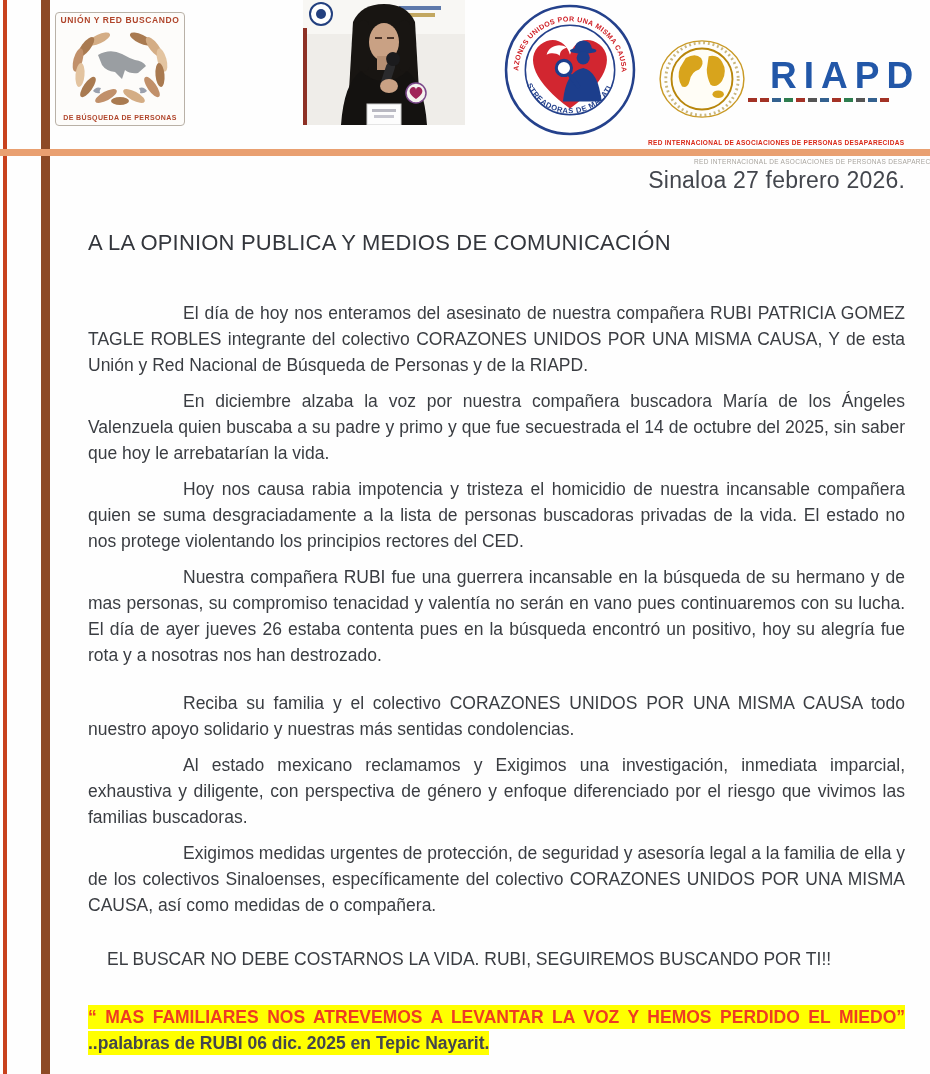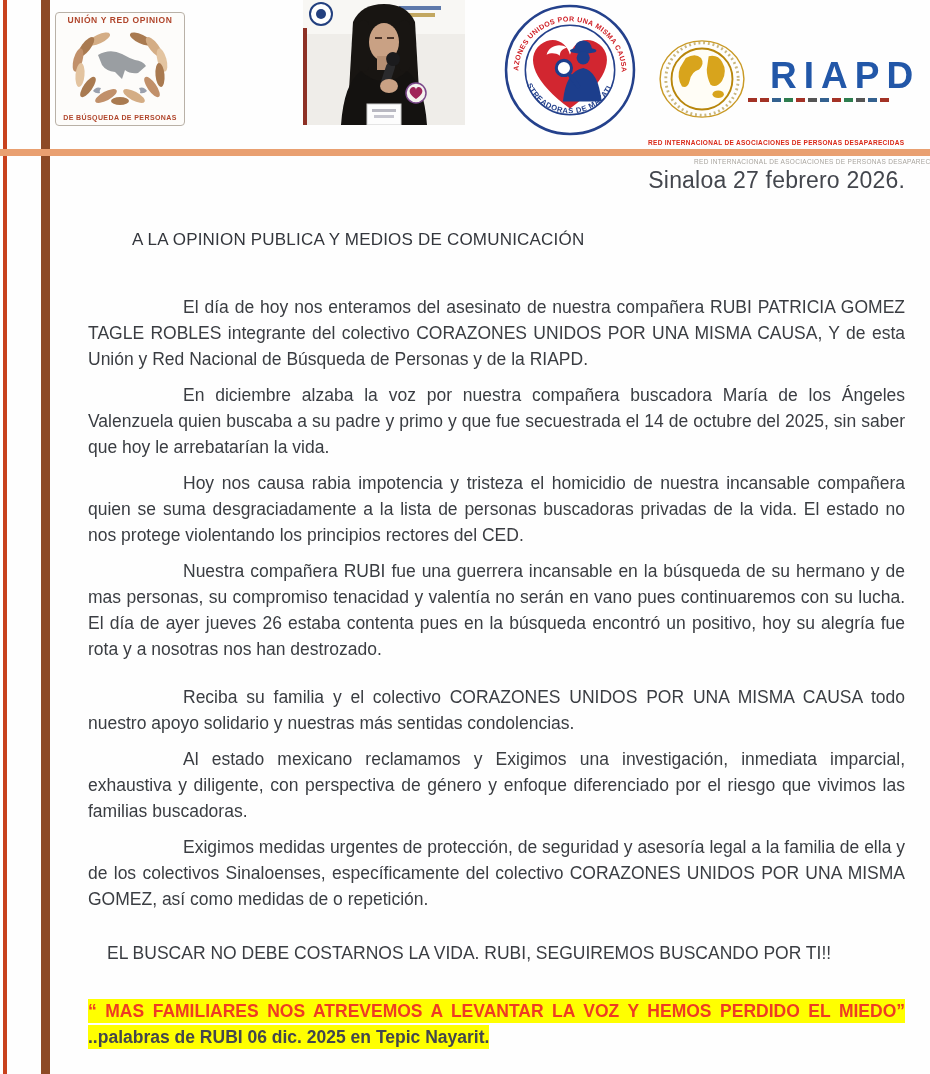--- a/index.html
+++ b/index.html
@@ -42,23 +42,22 @@
     font-size:6.5px; color:#a8a49e; letter-spacing:.3px; white-space:nowrap;
   }
 
   
   .content { position:absolute; left:88px; top:166px; width:817px; }
   .date-line {
     text-align:right; font-size:23px; color:#43464d; letter-spacing:.2px;
     line-height:28px; margin-bottom:36px;
   }
   .salutation {
-    font-size:17px; font-weight:normal; color:#33363c; letter-spacing:.2px;
+    font-size:22px; font-weight:normal; color:#33363c; letter-spacing:.2px;
     margin-bottom:44px;
-    margin-left:44px;
   }
   .para {
     font-size:17.5px; line-height:26px; text-align:justify; text-indent:95px;
     color:#3a3d42; margin-bottom:10px;
   }
   .para.gap-md { margin-bottom:22px; }
   .para.gap-lg { margin-bottom:28px; }
   .slogan {
     font-size:17.5px; line-height:26px; color:#3a3d42; text-indent:5px; margin-bottom:32px;margin-left:14px;
   }
@@ -73,21 +72,21 @@
 </head>
 <body>
 
 <div class="page">
 
   <div class="rule-thin"></div>
   <div class="rule-thick"></div>
   <div class="rule-horizontal"></div>
 
   <div class="logo-union">
-    <div class="t">UNIÓN Y RED OPINION</div>
+    <div class="t">UNIÓN Y RED BUSCANDO</div>
     <svg width="124" height="84" viewBox="0 0 120 84">
       <g>
         <ellipse cx="39" cy="14" rx="12" ry="4.5" fill="#d4ad85" transform="rotate(-25 39 14)"></ellipse>
         <ellipse cx="26" cy="22" rx="12" ry="4.5" fill="#a97a50" transform="rotate(-52 26 22)"></ellipse>
         <ellipse cx="18" cy="35" rx="12" ry="4.5" fill="#c1906a" transform="rotate(-75 18 35)"></ellipse>
         <ellipse cx="20" cy="50" rx="12" ry="4.5" fill="#e3c4a0" transform="rotate(-85 20 50)"></ellipse>
         <ellipse cx="28" cy="62" rx="12" ry="4.5" fill="#a97a50" transform="rotate(-55 28 62)"></ellipse>
         <ellipse cx="81" cy="14" rx="12" ry="4.5" fill="#a97a50" transform="rotate(25 81 14)"></ellipse>
         <ellipse cx="94" cy="22" rx="12" ry="4.5" fill="#d4ad85" transform="rotate(52 94 22)"></ellipse>
         <ellipse cx="102" cy="35" rx="12" ry="4.5" fill="#e3c4a0" transform="rotate(75 102 35)"></ellipse>
@@ -205,21 +204,21 @@
   <div class="content">
     <div class="date-line">Sinaloa 27 febrero 2026.</div>
     <div class="salutation">A LA OPINION PUBLICA Y MEDIOS DE COMUNICACIÓN</div>
 
     <p class="para">El día de hoy nos enteramos del asesinato de nuestra compañera RUBI PATRICIA GOMEZ TAGLE ROBLES integrante del colectivo CORAZONES UNIDOS POR UNA MISMA CAUSA, Y de esta Unión y Red Nacional de Búsqueda de Personas y de la RIAPD.</p>
     <p class="para">En diciembre alzaba la voz por nuestra compañera buscadora María de los Ángeles Valenzuela quien buscaba a su padre y primo y que fue secuestrada el 14 de octubre del 2025, sin saber que hoy le arrebatarían la vida.</p>
     <p class="para">Hoy nos causa rabia impotencia y tristeza el homicidio de nuestra incansable compañera quien se suma desgraciadamente a la lista de personas buscadoras privadas de la vida. El estado no nos protege violentando los principios rectores del CED.</p>
     <p class="para gap-md">Nuestra compañera RUBI fue una guerrera incansable en la búsqueda de su hermano y de mas personas, su compromiso tenacidad y valentía no serán en vano pues continuaremos con su lucha. El día de ayer jueves 26 estaba contenta pues en la búsqueda encontró un positivo, hoy su alegría fue rota y a nosotras nos han destrozado.</p>
     <p class="para">Reciba su familia y el colectivo CORAZONES UNIDOS POR UNA MISMA CAUSA todo nuestro apoyo solidario y nuestras más sentidas condolencias.</p>
     <p class="para">Al estado mexicano reclamamos y Exigimos una investigación, inmediata imparcial, exhaustiva y diligente, con perspectiva de género y enfoque diferenciado por el riesgo que vivimos las familias buscadoras.</p>
-    <p class="para gap-lg">Exigimos medidas urgentes de protección, de seguridad y asesoría legal a la familia de ella y de los colectivos Sinaloenses, específicamente del colectivo CORAZONES UNIDOS POR UNA MISMA GOMEZ, así como medidas de o repetición.</p>
+    <p class="para gap-lg">Exigimos medidas urgentes de protección, de seguridad y asesoría legal a la familia de ella y de los colectivos Sinaloenses, específicamente del colectivo CORAZONES UNIDOS POR UNA MISMA CAUSA, así como medidas de o compañera.</p>
 
     <p class="slogan">EL BUSCAR NO DEBE COSTARNOS LA VIDA. RUBI, SEGUIREMOS BUSCANDO POR TI!!</p>
 
     <p class="highlight-para"><span class="hl hl-red">“ MAS FAMILIARES NOS ATREVEMOS A LEVANTAR LA VOZ Y HEMOS PERDIDO EL MIEDO”</span><span class="hl hl-dark"> ..palabras de RUBI 06 dic. 2025 en Tepic Nayarit.</span></p>
 
     <div class="closing">ATENTAMENTE</div>
   </div>
 
 </div>
 

